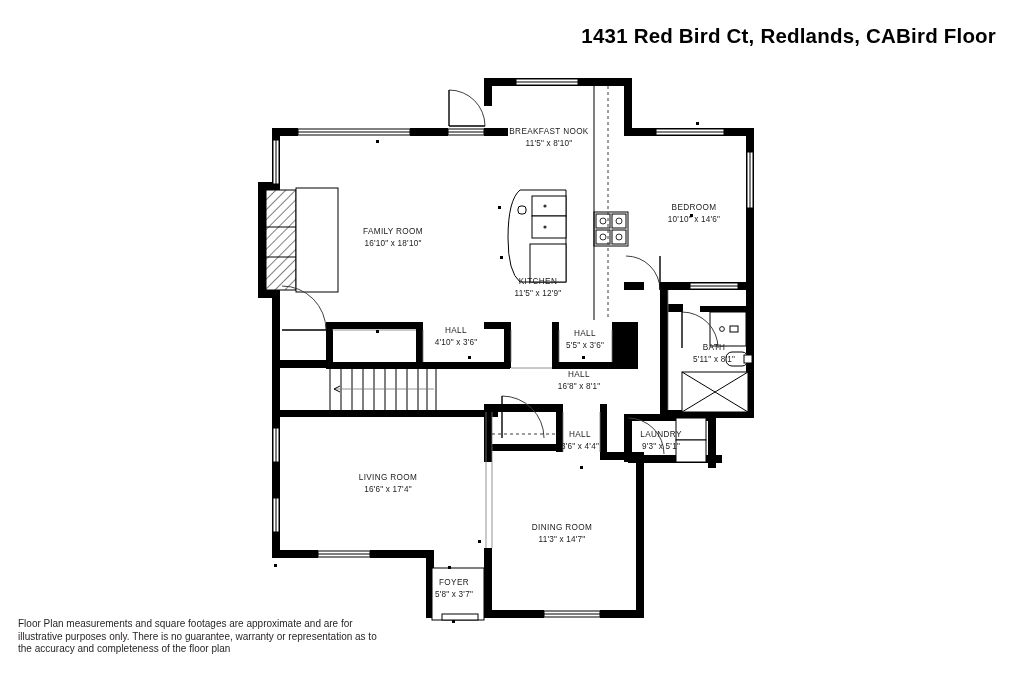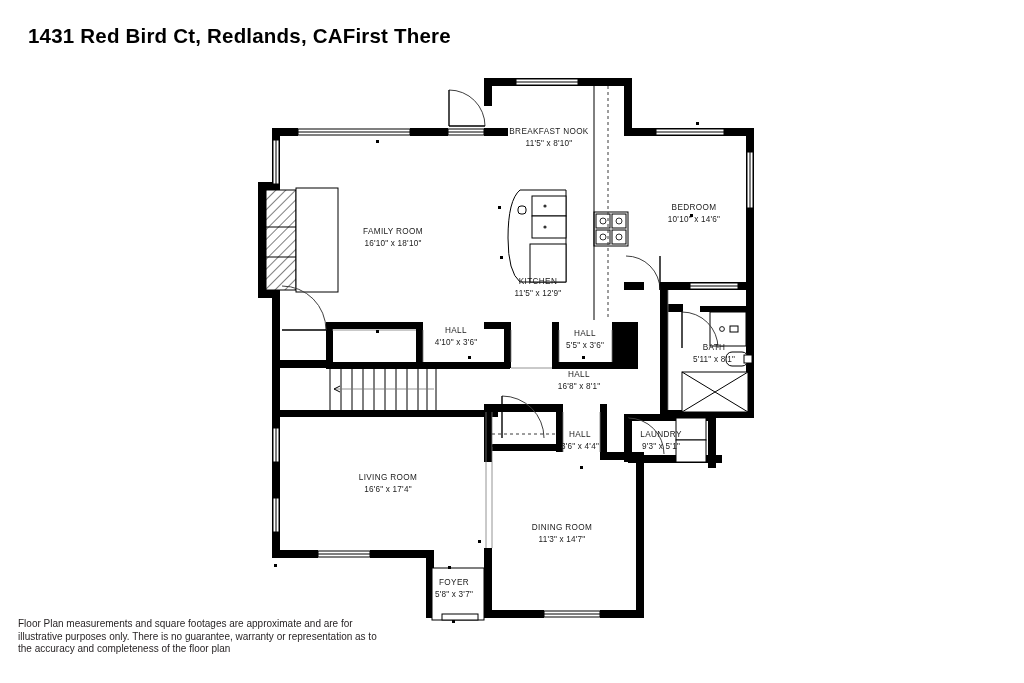--- a/index.html
+++ b/index.html
@@ -24,21 +24,21 @@
   }
   
   .header {
     position: absolute;
     top: 24px;
     left: 0;
     width: 1024px;
     height: 34px;
     display: flex;
     align-items: flex-start;
-    justify-content: flex-start;
+    justify-content: flex-end;
     padding: 0 28px;
     box-sizing: border-box;
   }
   .addr-title {
     font-family: "Liberation Sans", sans-serif;
     font-weight: bold;
     font-size: 20.5px;
     letter-spacing: 0.2px;
     color: #000;
     white-space: nowrap;
@@ -95,21 +95,21 @@
   }
   .tick { fill: #000000; }
 </style>
 </head>
 <body>
 
 <div id="page">
 
   <div class="header">
     <div class="addr-title">1431 Red Bird Ct, Redlands, CA</div>
-    <div class="floor-title">First There</div>
+    <div class="floor-title">Bird Floor</div>
   </div>
 
   <div id="plan-wrap">
   <svg width="1024" height="683" viewBox="0 0 1024 683" xmlns="http://www.w3.org/2000/svg">
 
     <defs>
       <pattern id="fphatch" patternUnits="userSpaceOnUse" width="7" height="7" patternTransform="rotate(45)">
         <rect width="7" height="7" fill="#ffffff"></rect>
         <line x1="0" y1="0" x2="0" y2="7" stroke="#000000" stroke-width="1"></line>
       </pattern>

